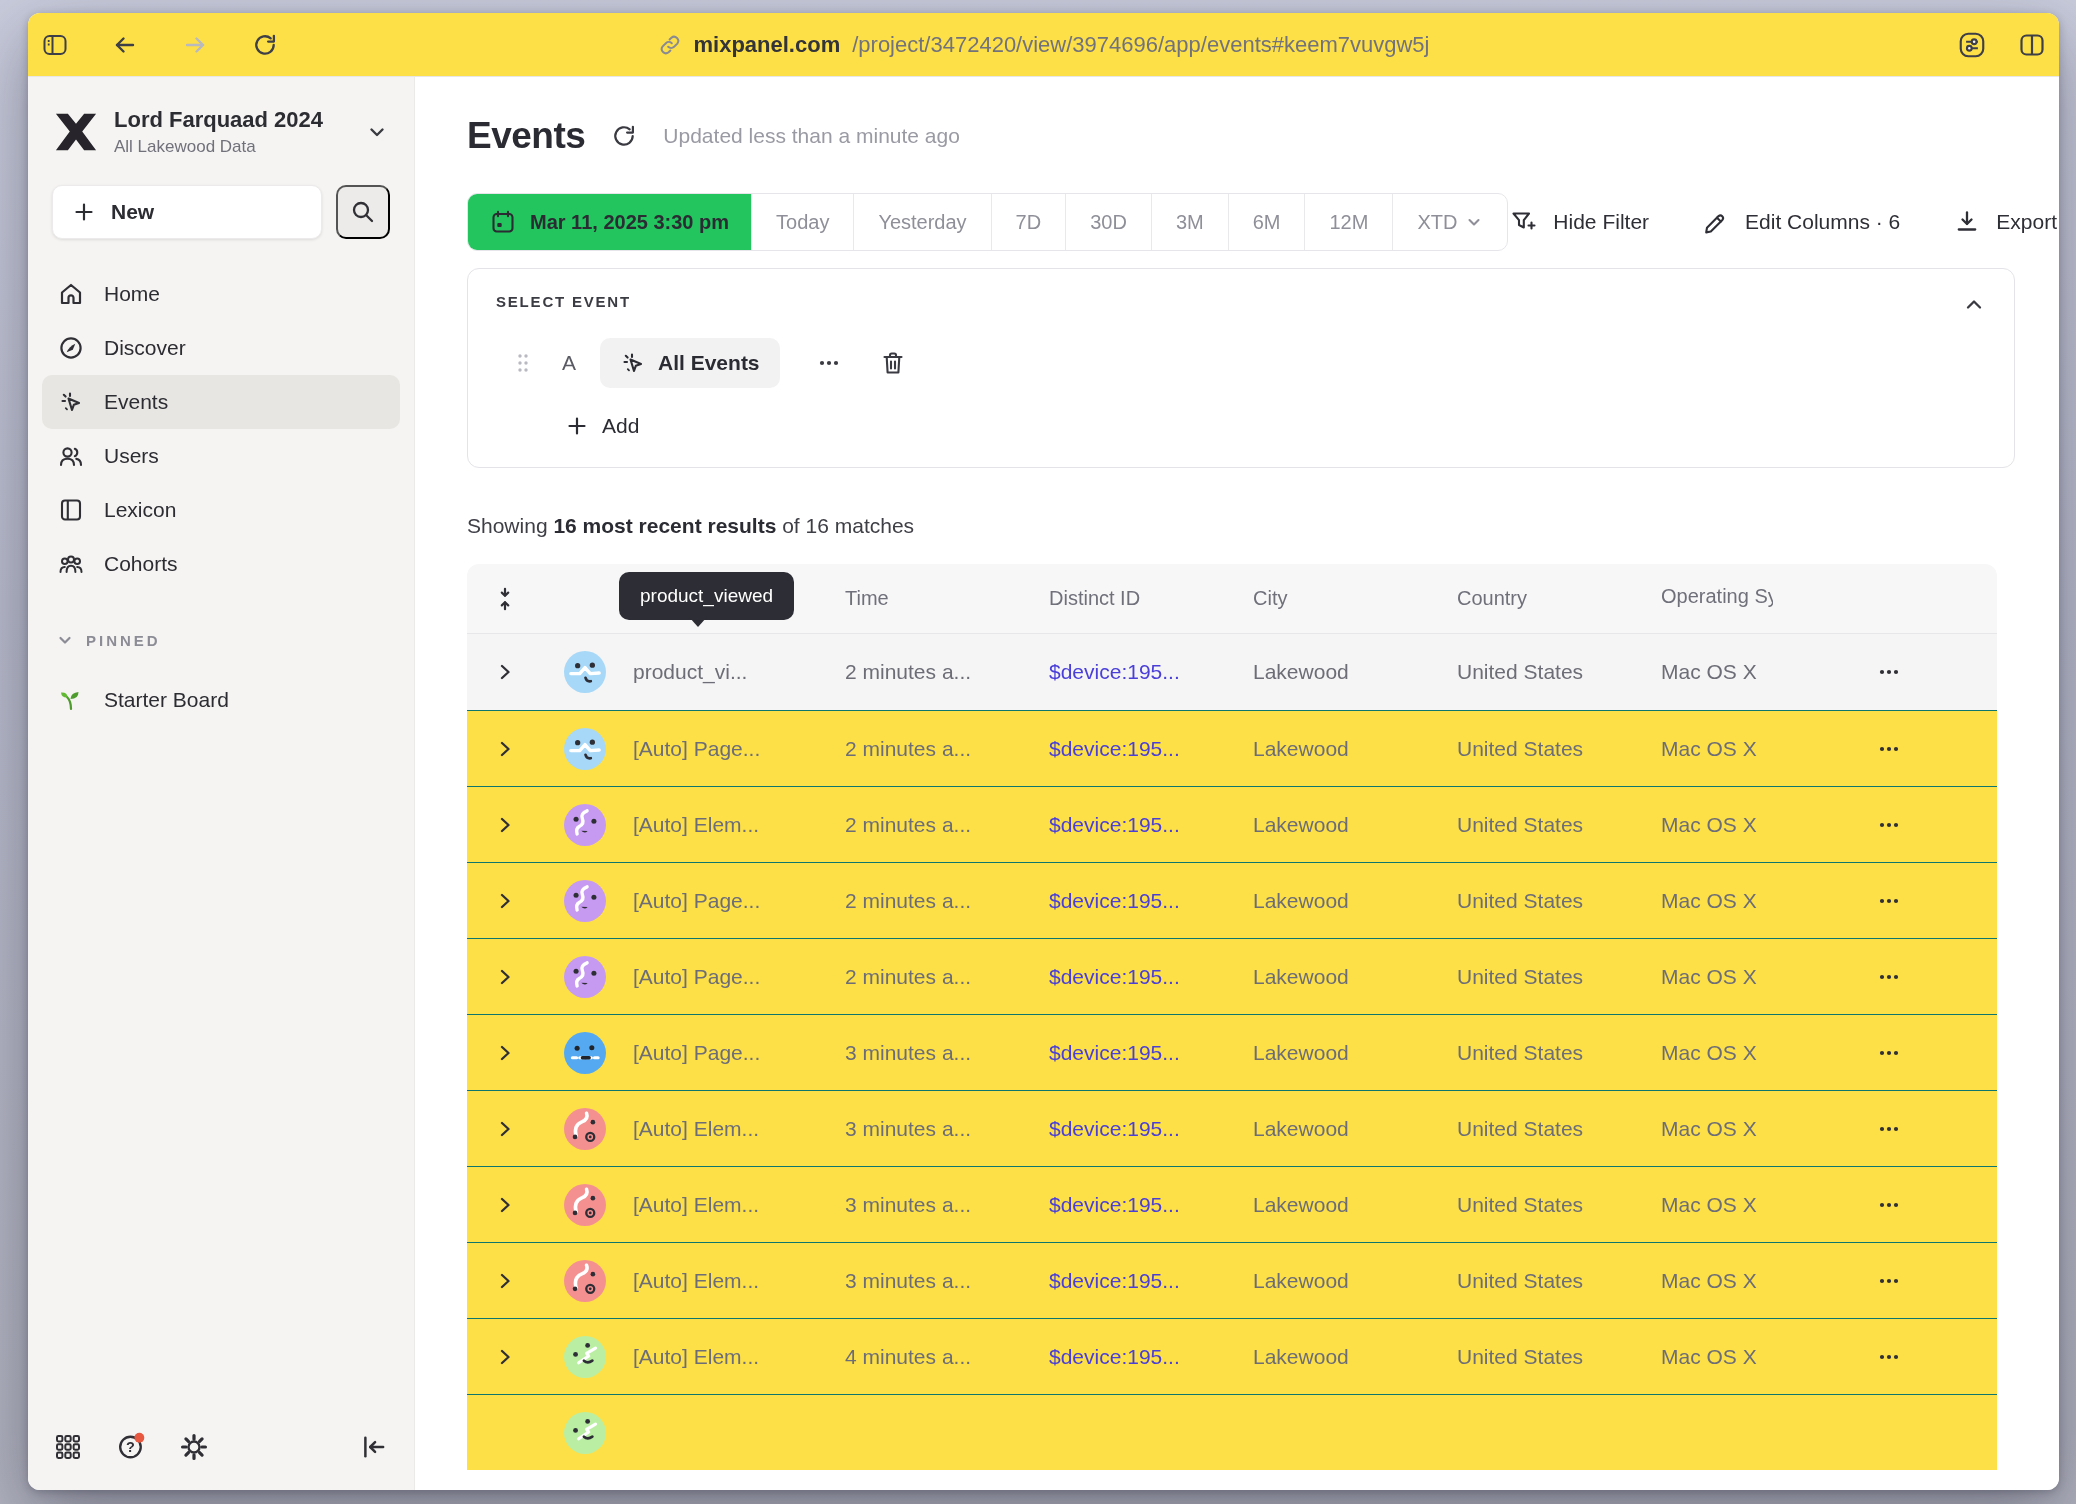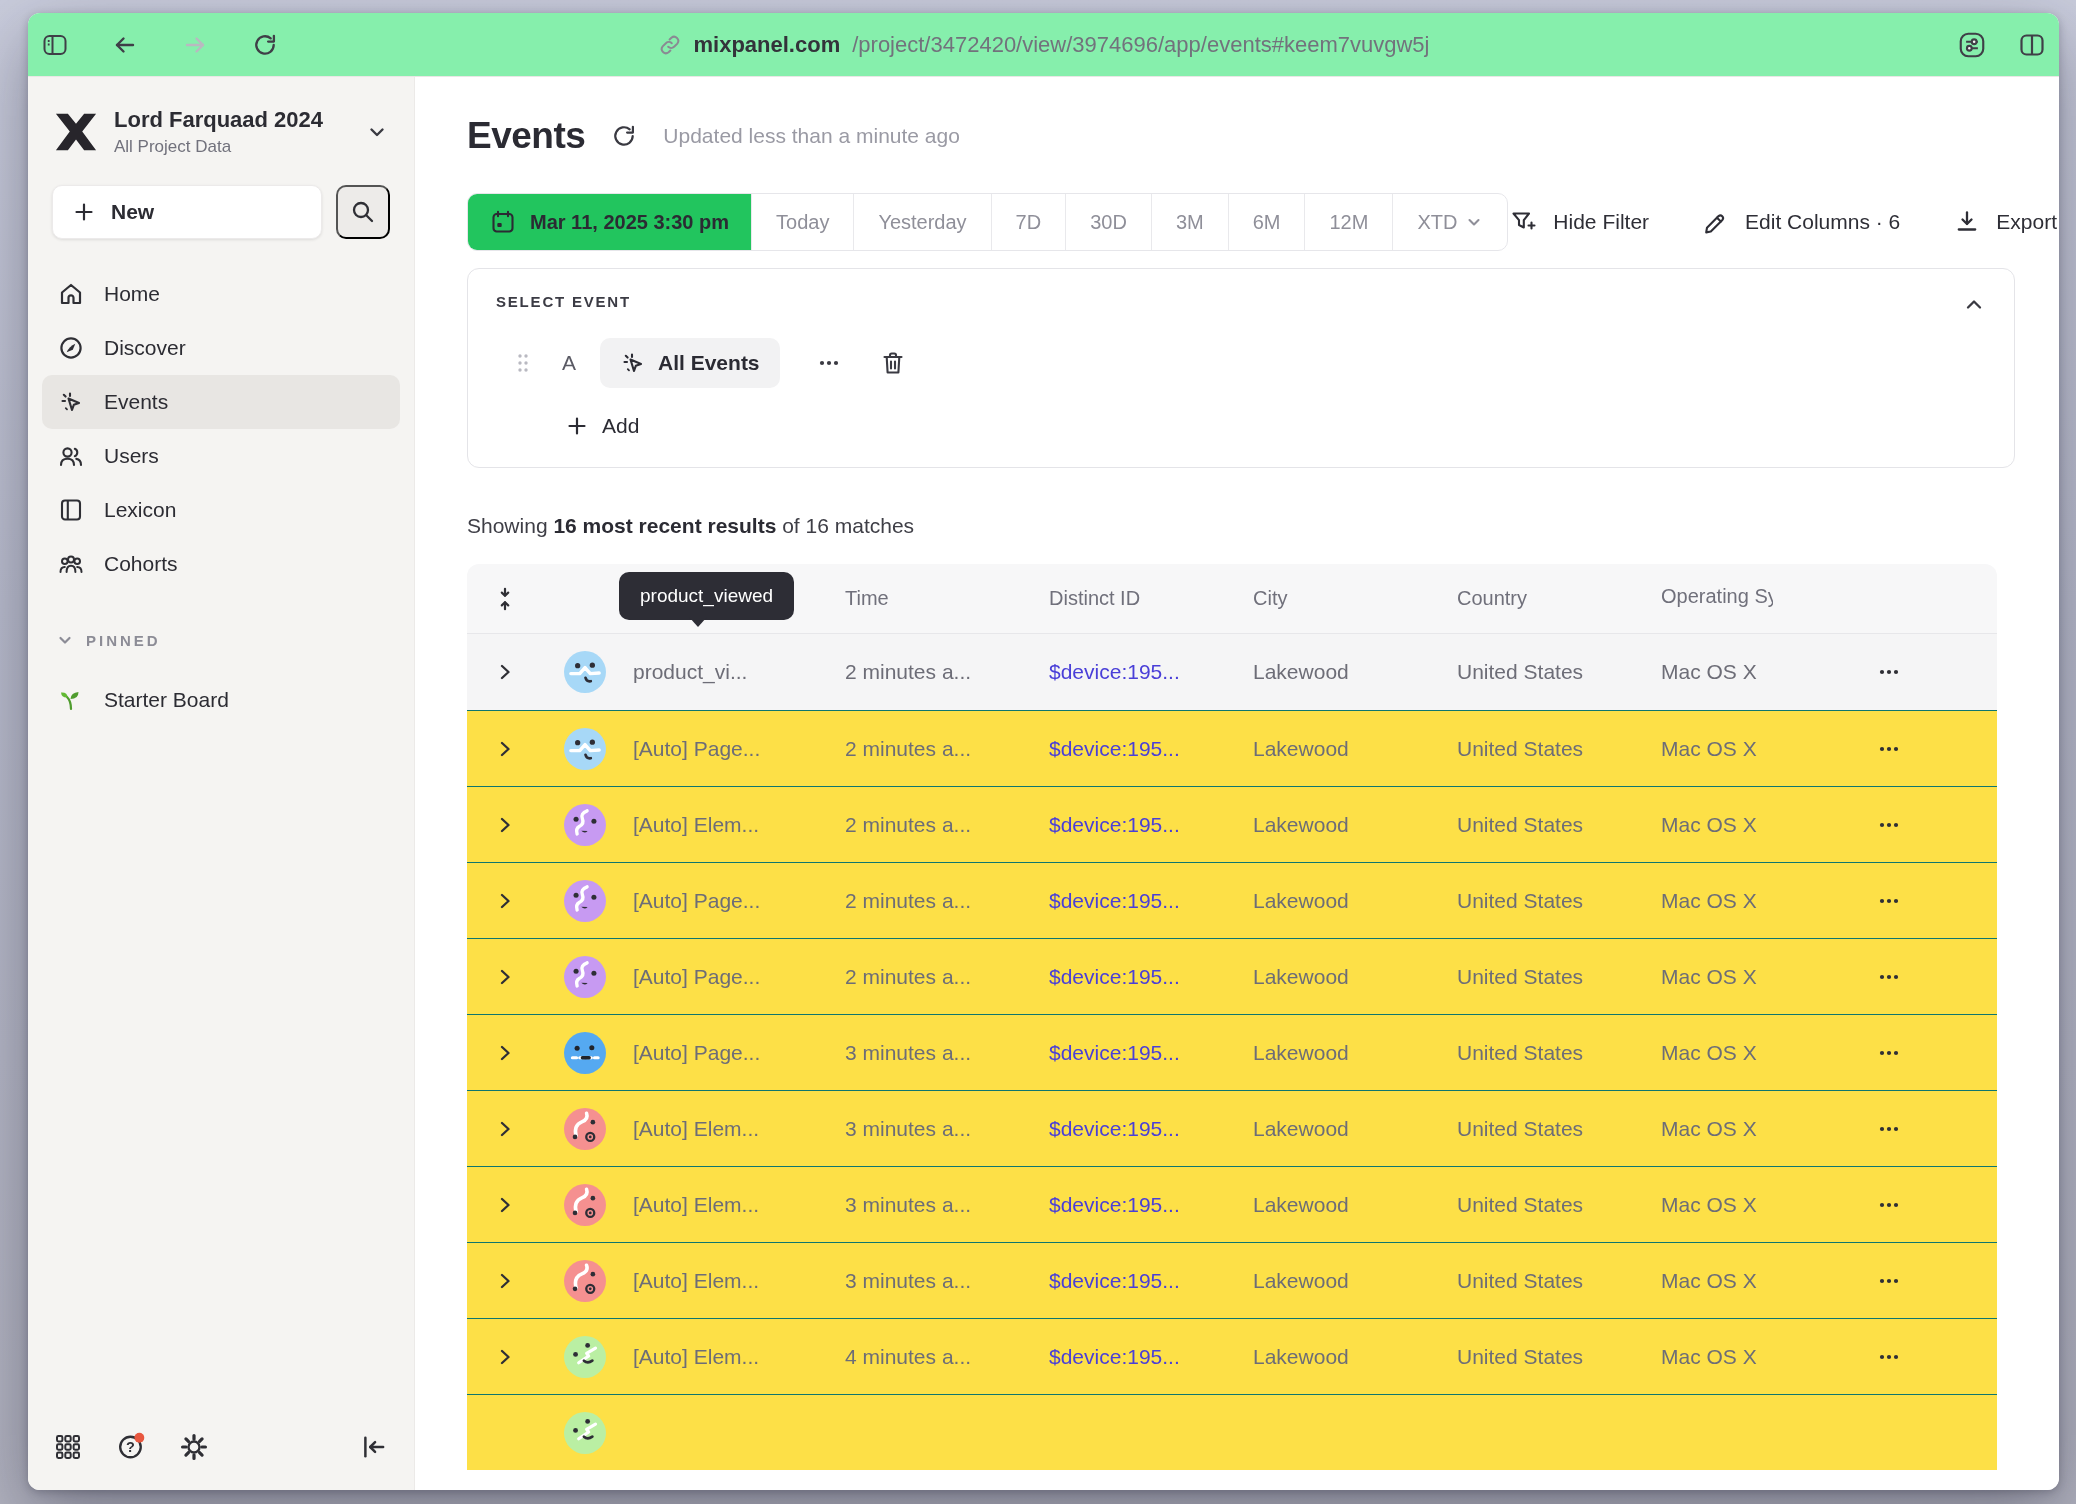--- a/index.html
+++ b/index.html
@@ -2,21 +2,21 @@
 <html><head>
 <meta charset="utf-8">
 <style>
   * { margin:0; padding:0; box-sizing:border-box; }
   html,body { width:2076px; height:1504px; }
   body { font-family:"Liberation Sans", sans-serif; background:linear-gradient(180deg,#c9ccdc 0%,#b9bccd 40%,#b1b2bf 100%); position:relative; overflow:hidden; }
 
   .window { position:absolute; left:28px; top:13px; width:2031px; height:1477px; background:#fff; border-radius:12px; box-shadow:0 24px 70px rgba(20,20,40,.38), 0 2px 8px rgba(20,20,40,.25); overflow:hidden; display:flex; flex-direction:column; }
 
   
-  .toolbar { height:64px; flex:0 0 auto; background:#86efac; border-bottom:1px solid #e9e7e5; display:flex; align-items:center; padding:0 12px; position:relative; color:#4a4a52; }
+  .toolbar { height:64px; flex:0 0 auto; background:#fde047; border-bottom:1px solid #e9e7e5; display:flex; align-items:center; padding:0 12px; position:relative; color:#4a4a52; }
   .tb-group { display:flex; align-items:center; gap:40px; }
   .tb-btn { width:30px; height:30px; display:flex; align-items:center; justify-content:center; color:#3f3f47; }
   .tb-btn.disabled { color:#b9b9c0; }
   .urlbox { position:absolute; left:50%; top:0; height:100%; transform:translateX(-50%); display:flex; align-items:center; gap:12px; }
   .urlbox .link-ic { color:#8a8a93; }
   .url-host { font-size:22px; font-weight:700; color:#33333a; }
   .url-path { font-size:22px; color:#72727c; }
   .tb-right { margin-left:auto; display:flex; align-items:center; gap:30px; }
 
   
@@ -157,21 +157,21 @@
 
     <div class="sidebar">
       <div class="proj">
         <span class="proj-logo">
           <svg width="44" height="42" viewBox="0 0 46 42" fill="currentColor">
               <path d="M2 2 H14.5 L23 12.5 L31.5 2 H44 L29.5 20.5 L44 40 H31.5 L23 28.8 L14.5 40 H2 L16.5 20.5 Z"></path>
             </svg>
         </span>
         <span class="proj-meta">
           <div class="proj-name">Lord Farquaad 2024</div>
-          <div class="proj-sub">All Project Data</div>
+          <div class="proj-sub">All Lakewood Data</div>
         </span>
         <span class="proj-chev">
           <svg width="22" height="22" viewBox="0 0 22 22" fill="none" stroke="currentColor" stroke-width="2.4" stroke-linecap="round" stroke-linejoin="round">
               <path d="M5.5 8.5 L11 14 L16.5 8.5"></path>
             </svg>
         </span>
       </div>
 
       <div class="newrow">
         <button class="btn-new">

